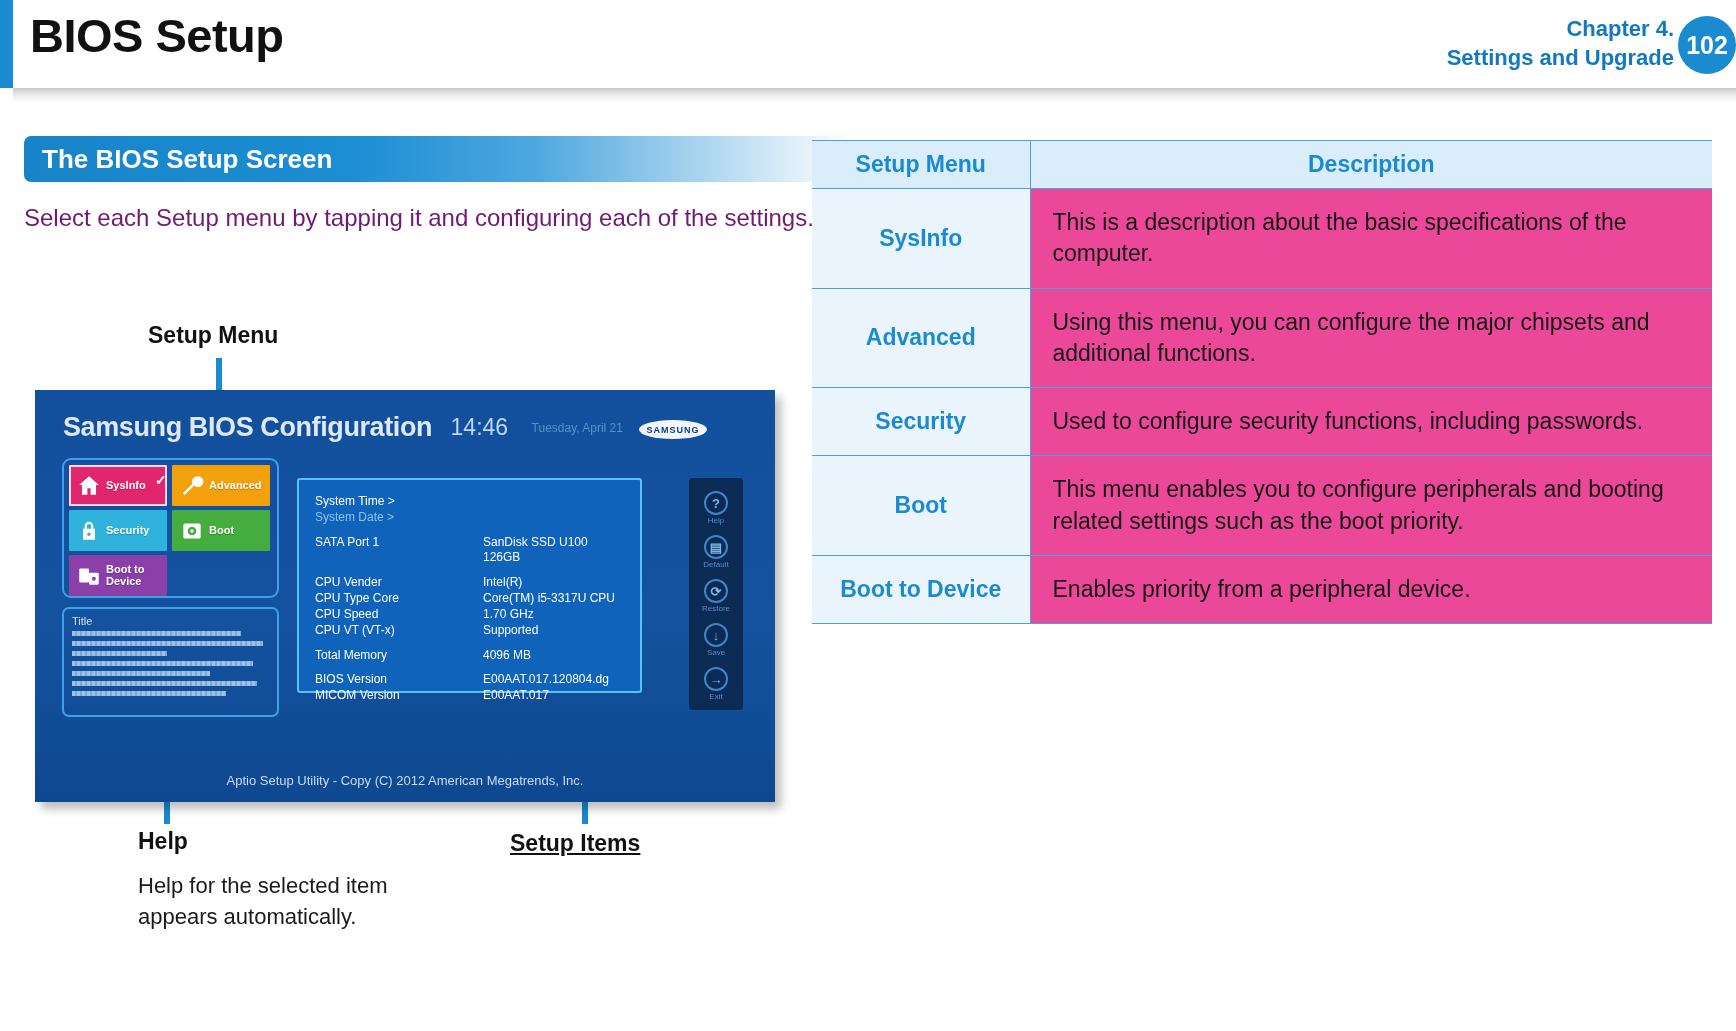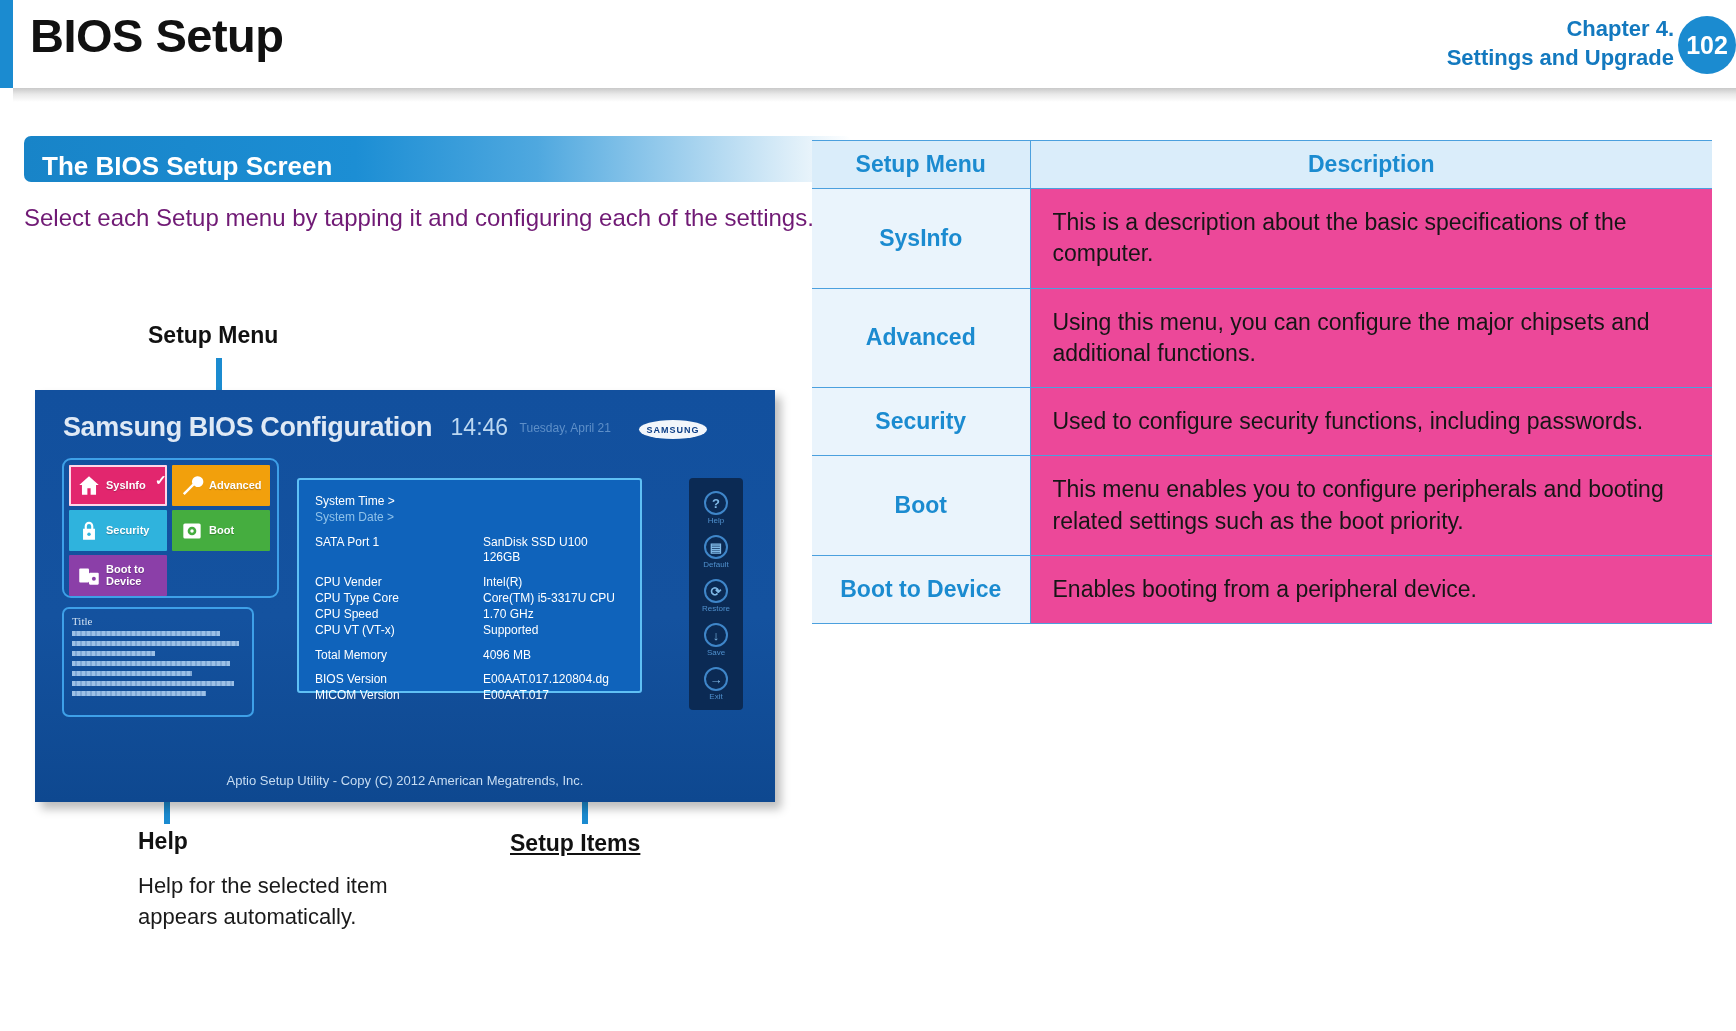--- a/index.html
+++ b/index.html
@@ -43,21 +43,21 @@
     background: linear-gradient(to bottom, #c9c9c9 0%, #e9e9e9 45%, #ffffff 100%);
   }
 
   
   #left-col { position: absolute; left: 24px; top: 136px; width: 840px; }
 
   #section-banner {
     position: relative; width: 828px; height: 46px;
     border-radius: 7px;
     background: linear-gradient(to right, #1884c8 0%, #1c8ed4 40%, #4fa8df 62%, #b9dcf2 85%, #ffffff 100%);
-    display: flex; align-items: flex-end;
+    display: flex; align-items: center;
   }
   #section-banner-title {
     color: #fff; font-size: 26px; font-weight: bold; margin-left: 18px;
   }
   #intro-paragraph {
     margin-top: 20px; width: 800px;
     font-size: 24px; line-height: 1.36; color: #701a75;
   }
 
   
@@ -95,21 +95,21 @@
   #bios-app-title {
     font-size: 27px; font-weight: bold; color: #dfe9f5;
     letter-spacing: -0.4px; display: inline-block; vertical-align: middle;
   }
   #bios-clock {
     font-size: 23px; color: #bcd8f2; display: inline-block;
     vertical-align: middle; margin-left: 14px;
   }
   #bios-date {
     font-size: 12px; color: #5e8fc8; display: inline-block;
-    vertical-align: middle; margin-left: 7px;
+    vertical-align: middle; margin-left: 19px;
   }
   #samsung-logo {
     position: absolute; right: 68px; top: 30px;
     width: 68px; height: 19px; border-radius: 50%;
     background: #f2f6fb; color: #0d3f87;
     font-size: 9px; font-weight: bold; letter-spacing: 1px;
     display: flex; align-items: center; justify-content: center;
   }
 
   
@@ -135,25 +135,24 @@
   #tile-boot      { left: 108px; top: 50px; background: #45ad3f; }
   #tile-boot-device { left: 5px; top: 95px; background: #8b3fa8; }
   #tile-check {
     position: absolute; left: 86px; top: 7px;
     font-size: 14px; color: #fff; font-weight: bold;
   }
 
   
   #help-box {
     position: absolute; left: 27px; top: 217px;
-    width: 192px; height: 110px;
+    width: 217px; height: 110px;
     border: 2px solid #3ea0e8; border-radius: 7px;
     padding: 6px 8px;
     color: #cfe0f2;
-    font-family: Liberation Serif, serif;
   }
   #help-box-title { font-size: 11px; margin-bottom: 4px; }
   .help-line {
     height: 5px; background: #7fa8d6; margin-bottom: 5px;
     background-image: repeating-linear-gradient(to right, #9cc0e6 0 3px, transparent 3px 5px);
   }
 
   
   #info-panel {
     position: absolute; left: 262px; top: 88px;
@@ -406,16 +405,16 @@
     <tr>
       <td class="cell-menu">Security</td>
       <td class="cell-desc">Used to configure security functions, including passwords.</td>
     </tr>
     <tr>
       <td class="cell-menu">Boot</td>
       <td class="cell-desc">This menu enables you to configure peripherals and booting related settings such as the boot priority.</td>
     </tr>
     <tr>
       <td class="cell-menu">Boot to Device</td>
-      <td class="cell-desc">Enables booting from a peripheral device.</td>
+      <td class="cell-desc">Enables priority from a peripheral device.</td>
     </tr>
   </tbody>
 </table>
 
 </body></html>

